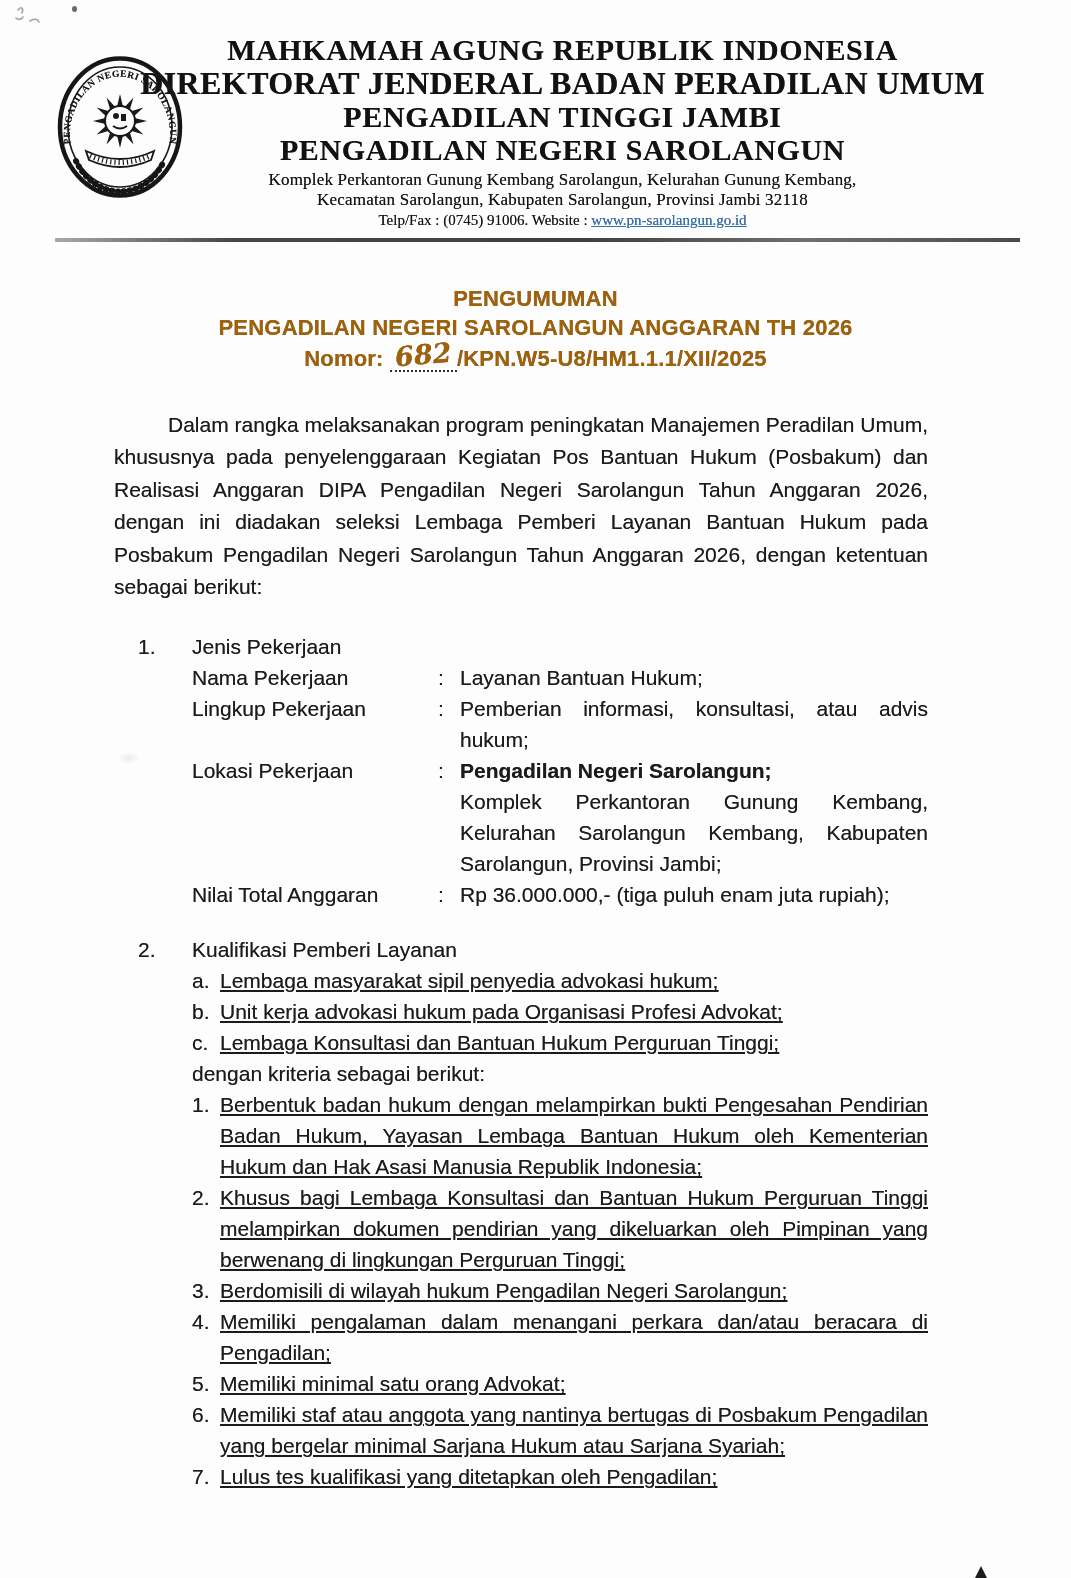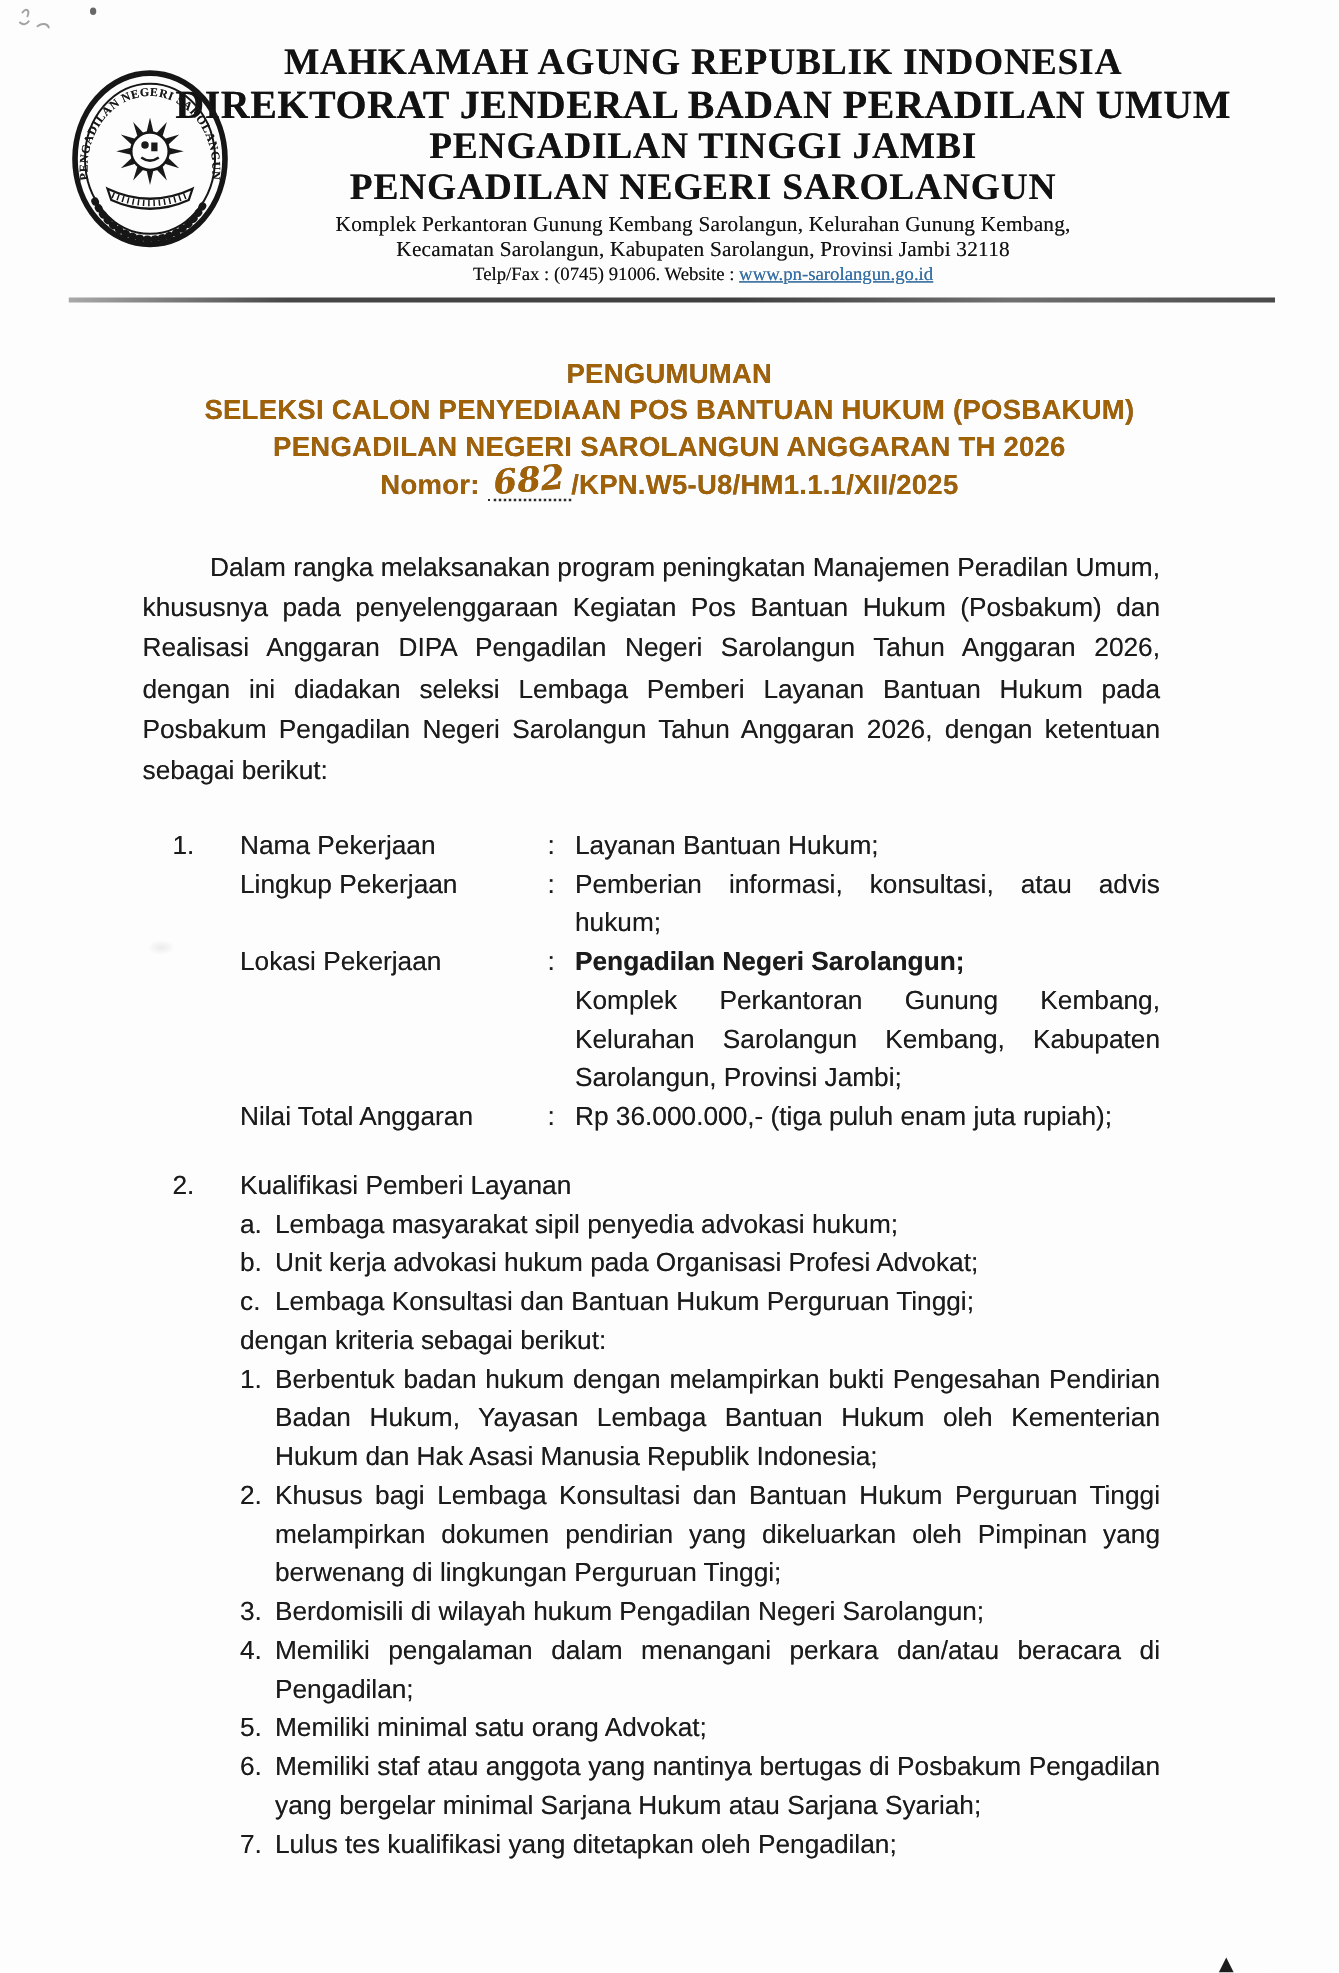--- a/index.html
+++ b/index.html
@@ -41,21 +41,21 @@
   .li-num { width:54px; flex:0 0 54px; }
   .li-body { flex:1; }
   .kv { display:grid; grid-template-columns:246px 22px 1fr; }
   .kv-label { grid-column:1; }
   .kv-sep { grid-column:2; }
   .kv-val { grid-column:3; text-align:justify; }
   .kv-val .bold { font-weight:bold; }
   .section2 { margin-top:24px; }
   .sub-row { display:flex; }
   .sub-marker { width:28px; flex:0 0 28px; }
-  .sub-text { flex:1; text-align:justify; }
+  .sub-text { flex:1; text-align:justify;text-decoration:underline; }
   .criteria-intro { margin:0; }
 
   
   .pencil-marks { position:absolute; left:10px; top:2px; width:60px; height:30px; }
   .ink-dot { position:absolute; left:72px; top:6px; width:5px; height:6px;
              border-radius:50%; background:#4e4e4e; opacity:0.85; }
   .smudge { position:absolute; left:118px; top:752px; width:22px; height:12px;
             border-radius:50%; background:radial-gradient(#999,transparent 70%); opacity:0.18; }
   .scan-artifact { position:absolute; left:974px; top:1566px; width:0; height:0;
                    border-left:7px solid transparent; border-right:7px solid transparent;
@@ -102,33 +102,33 @@
       <div class="addr">Kecamatan Sarolangun, Kabupaten Sarolangun, Provinsi Jambi 32118</div>
       <div class="contact-line">
         <span>Telp/Fax : (0745) 91006. Website : </span><span class="website" style="color:#2e74b5">www.pn-sarolangun.go.id</span>
       </div>
     </div>
   </header>
   <div class="rule"></div>
 
   <section class="title-block">
     <div>PENGUMUMAN</div>
-    <div>SELEKSI CALON PENYEDIAAN POS BANTUAN HUKUM (POSBAKUM)</div>
     <div>PENGADILAN NEGERI SAROLANGUN ANGGARAN TH 2026</div>
     <div class="number-line">
       <span>Nomor: </span><span class="hw-wrap"><span class="hw">682</span></span><span>/KPN.W5-U8/HM1.1.1/XII/2025</span>
     </div>
   </section>
 
   <p class="opening">Dalam rangka melaksanakan program peningkatan Manajemen Peradilan Umum, khususnya pada penyelenggaraan Kegiatan Pos Bantuan Hukum (Posbakum) dan Realisasi Anggaran DIPA Pengadilan Negeri Sarolangun Tahun Anggaran 2026, dengan ini diadakan seleksi Lembaga Pemberi Layanan Bantuan Hukum pada Posbakum Pengadilan Negeri Sarolangun Tahun Anggaran 2026, dengan ketentuan sebagai berikut:</p>
 
   <div class="content-list">
     <div class="li-row">
       <div class="li-num">1.</div>
       <div class="li-body">
+        <div>Jenis Pekerjaan</div>
         <div class="kv">
           <div class="kv-label">Nama Pekerjaan</div>
           <div class="kv-sep">:</div>
           <div class="kv-val">Layanan Bantuan Hukum;</div>
         </div>
         <div class="kv">
           <div class="kv-label">Lingkup Pekerjaan</div>
           <div class="kv-sep">:</div>
           <div class="kv-val">Pemberian informasi, konsultasi, atau advis hukum;</div>
         </div>

